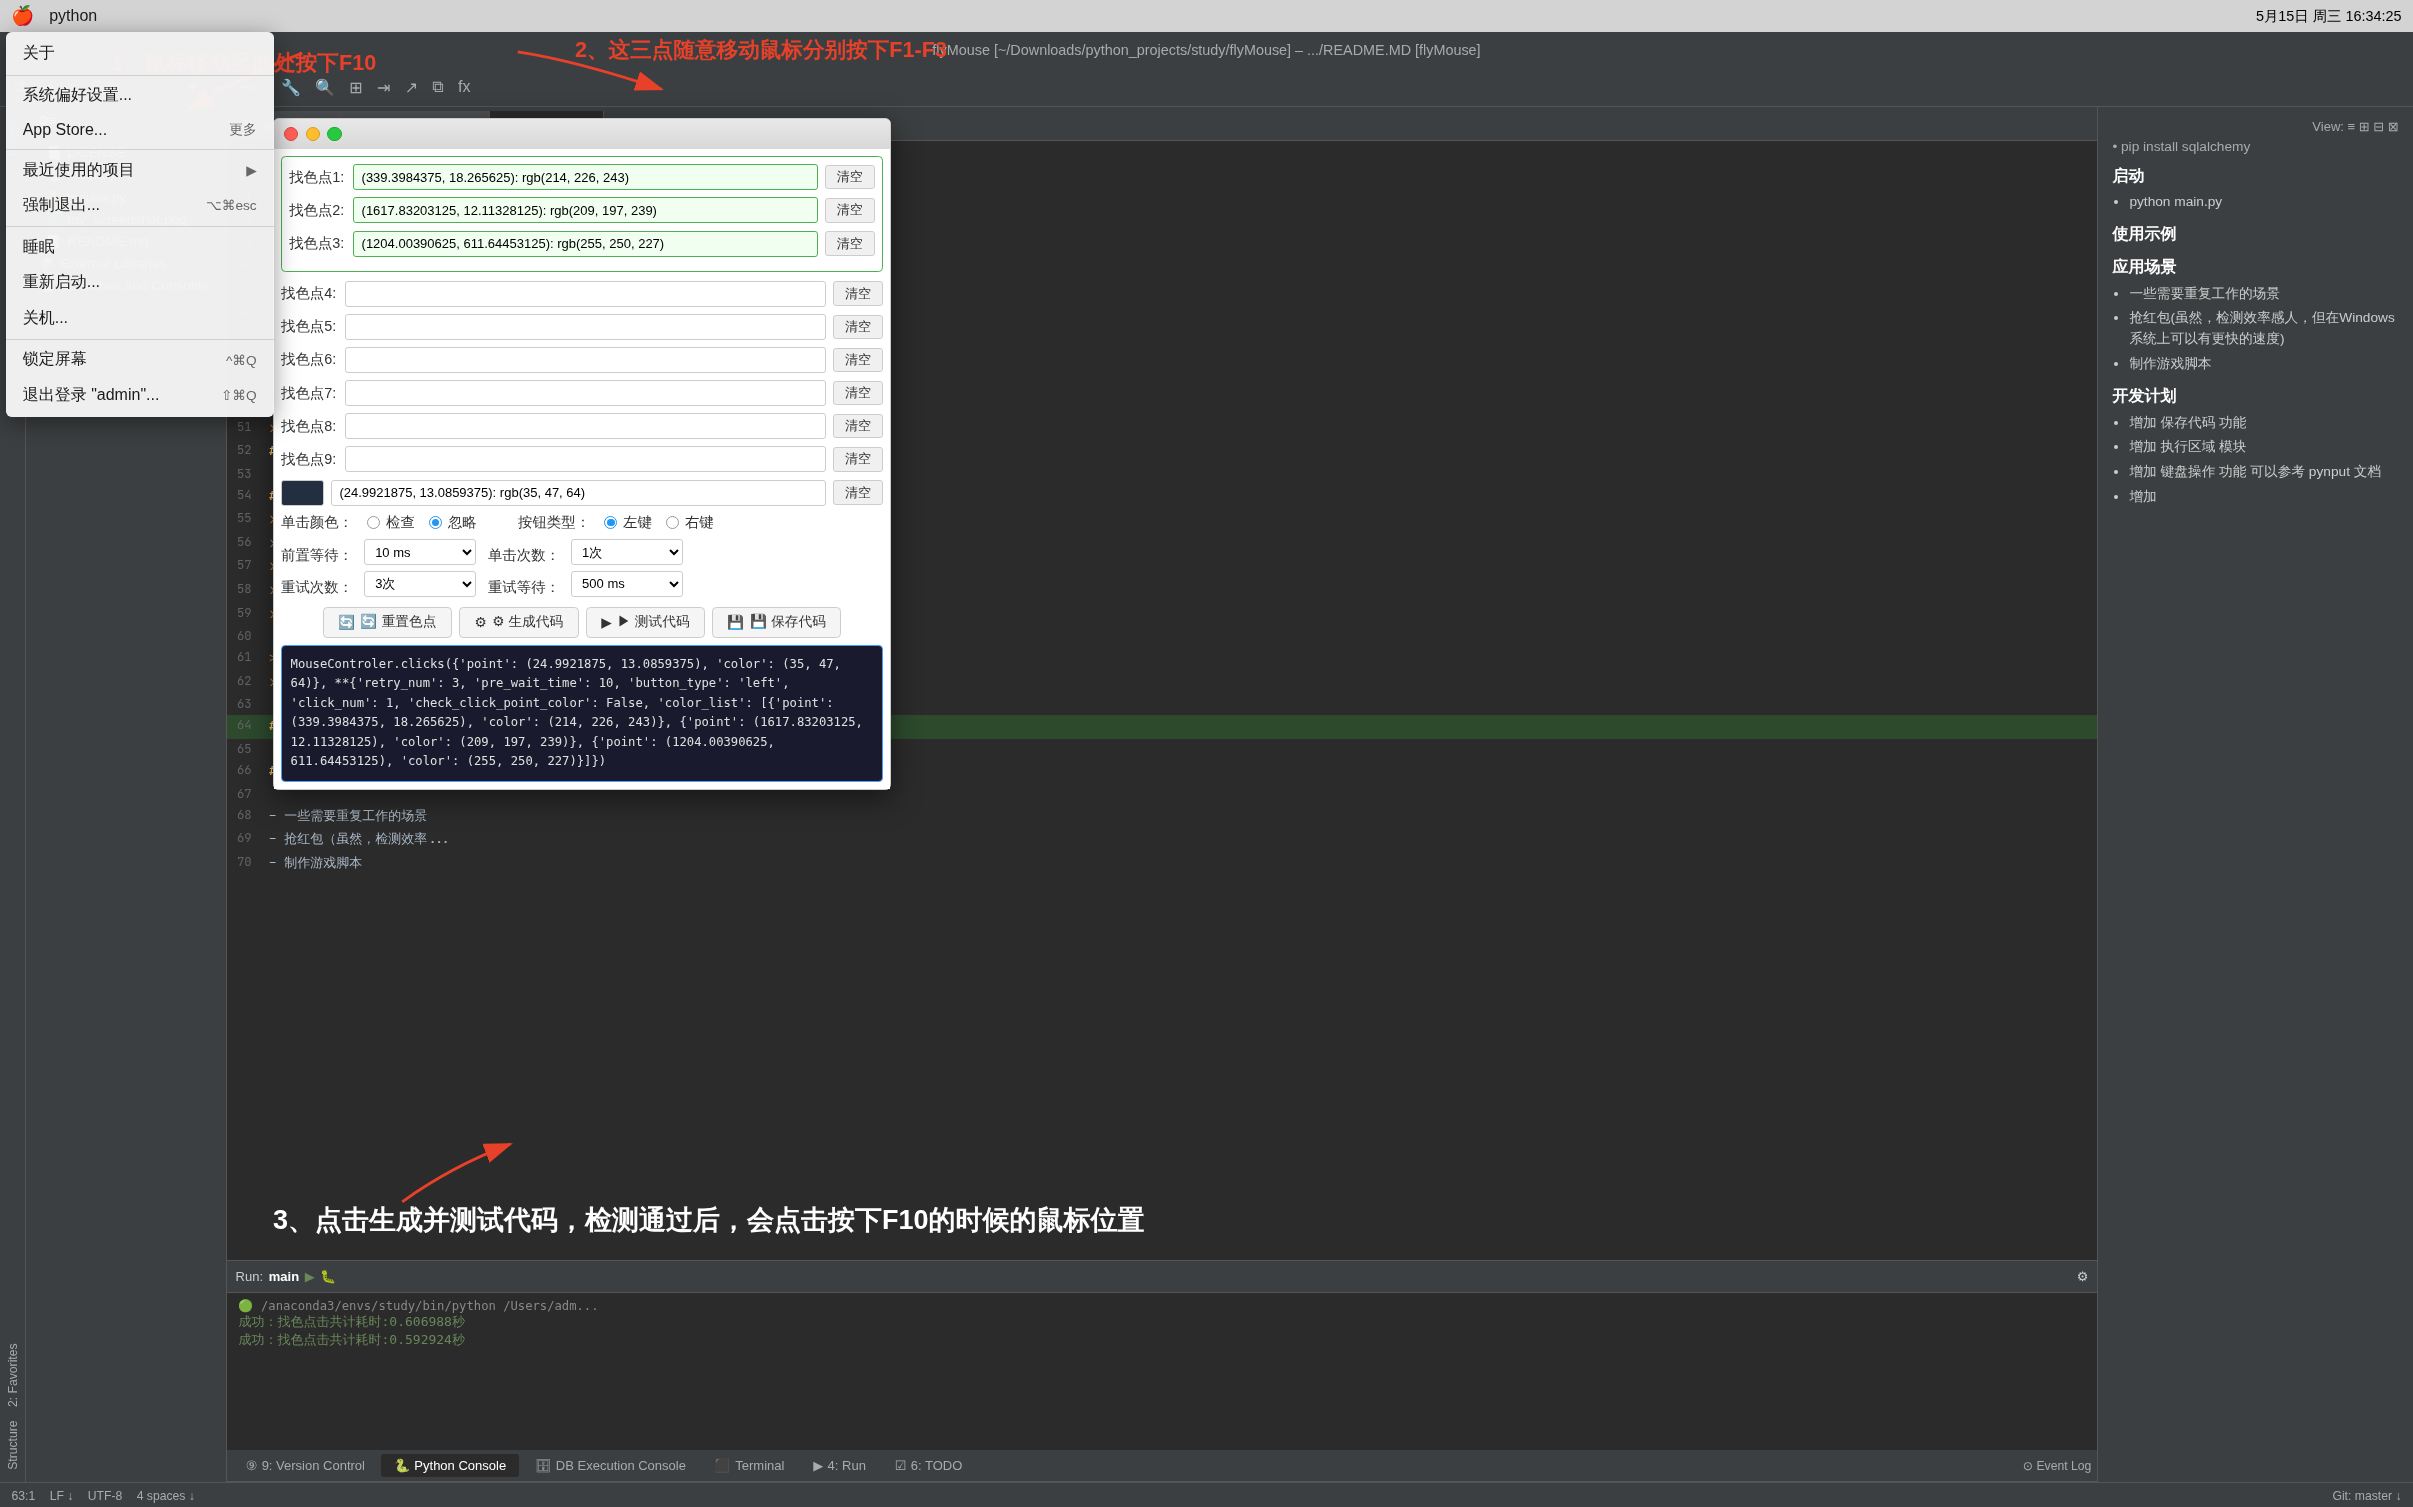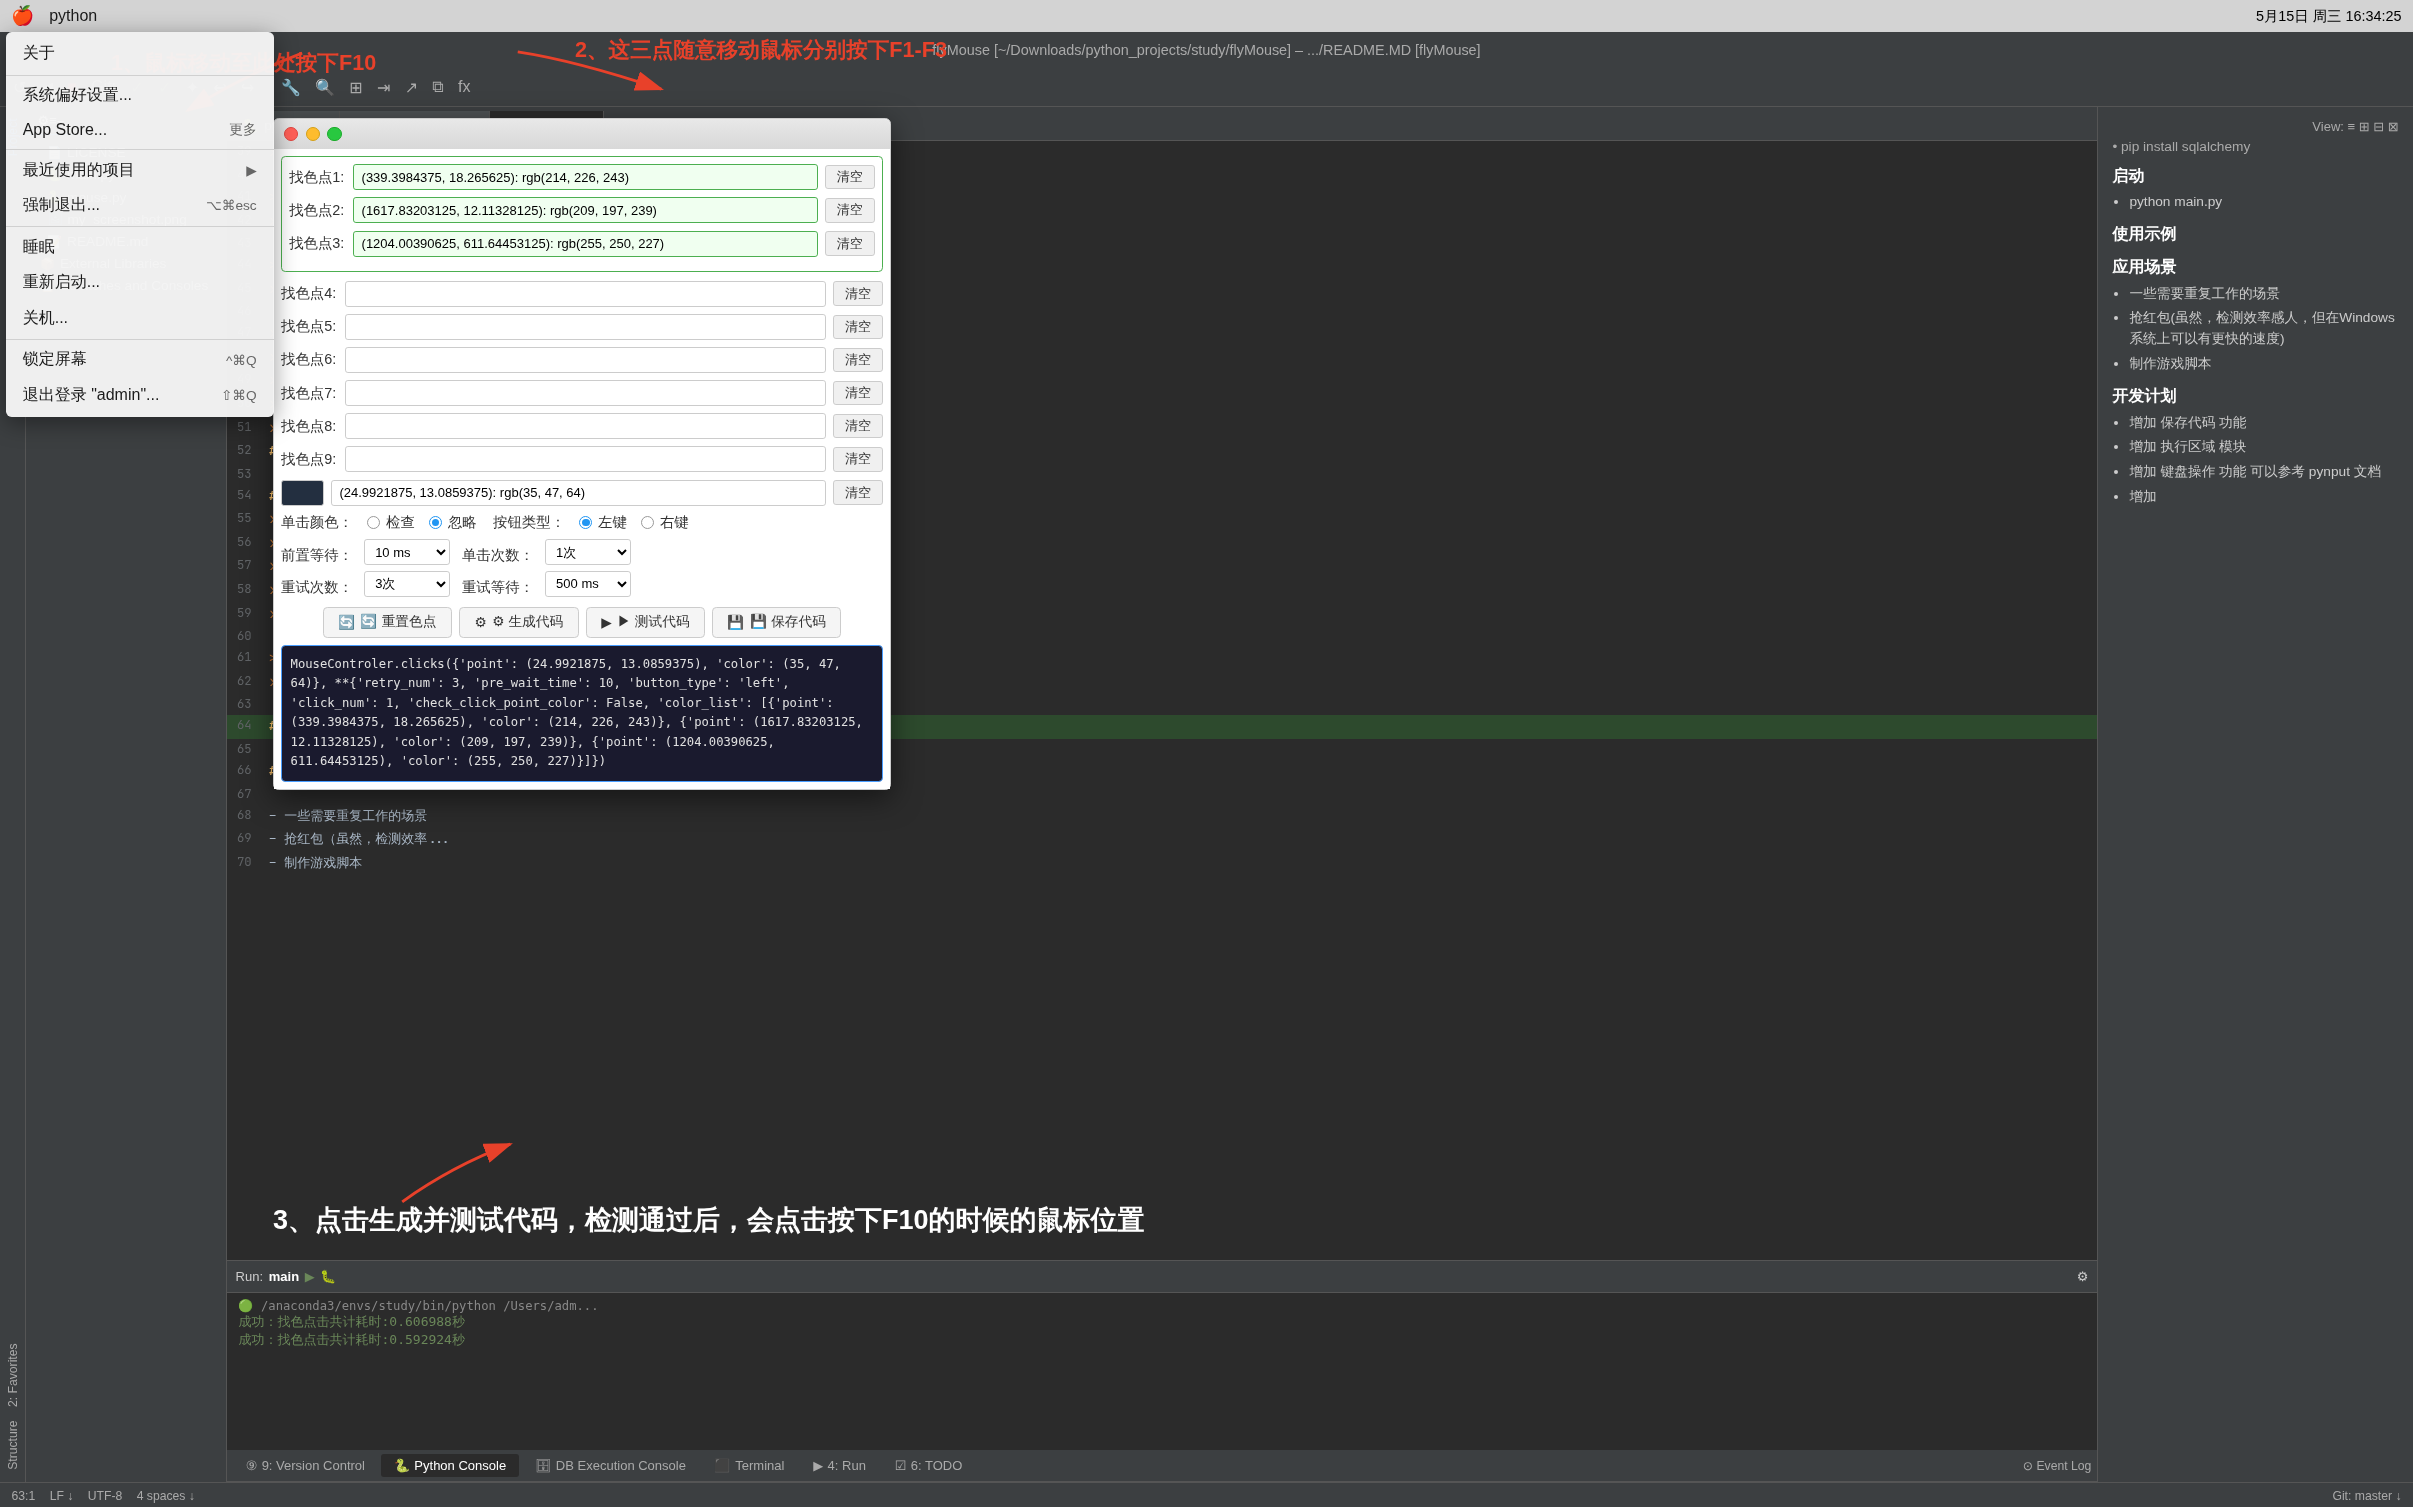--- a/index.html
+++ b/index.html
@@ -468,21 +468,21 @@
 
     .dialog-row2 {
       display: flex;
       align-items: flex-end;
       gap: 11.5px;
       margin: 5.7px 0;
       font-size: 14.4px;
       color: #333;
     }
     .select-input {
-      width: 86px;
+      width: 112px;
       height: 26px;
       border: 0.7px solid #ccc;
       border-radius: 2.9px;
       font-size: 13px;
       padding: 0 5.7px;
       background: #fff;
     }
 
     .dialog-action-btns {
       display: flex;
@@ -964,21 +964,21 @@
       <div class="dialog-options">
         <span>单击颜色：</span>
         <label class="radio-group">
           <div class="radio-btn"></div>
           <span>检查</span>
         </label>
         <label class="radio-group">
           <div class="radio-btn checked"></div>
           <span>忽略</span>
         </label>
-        <span style="margin-left:2px;">按钮类型：</span>
+        <span style="margin-left:27px;">按钮类型：</span>
         <label class="radio-group">
           <div class="radio-btn checked"></div>
           <span>左键</span>
         </label>
         <label class="radio-group">
           <div class="radio-btn"></div>
           <span>右键</span>
         </label>
       </div>
 

